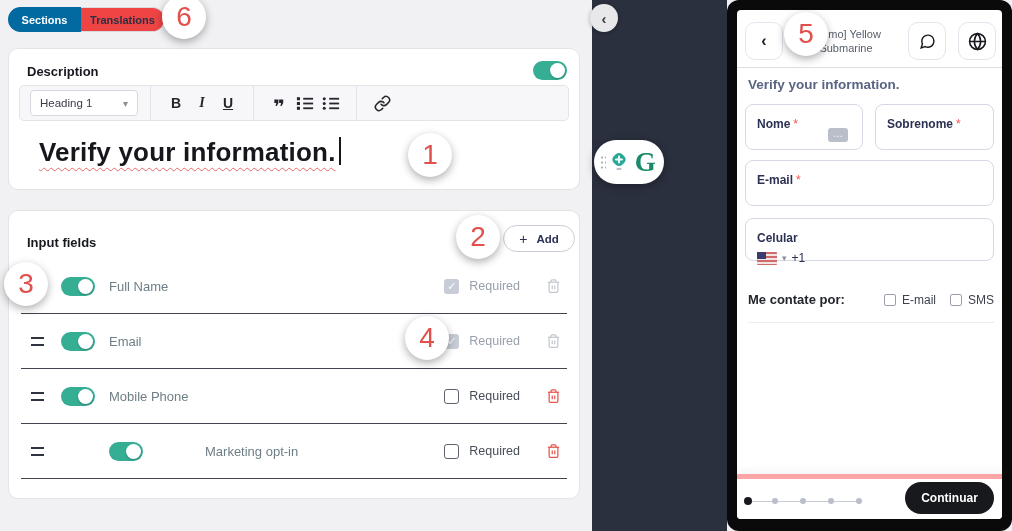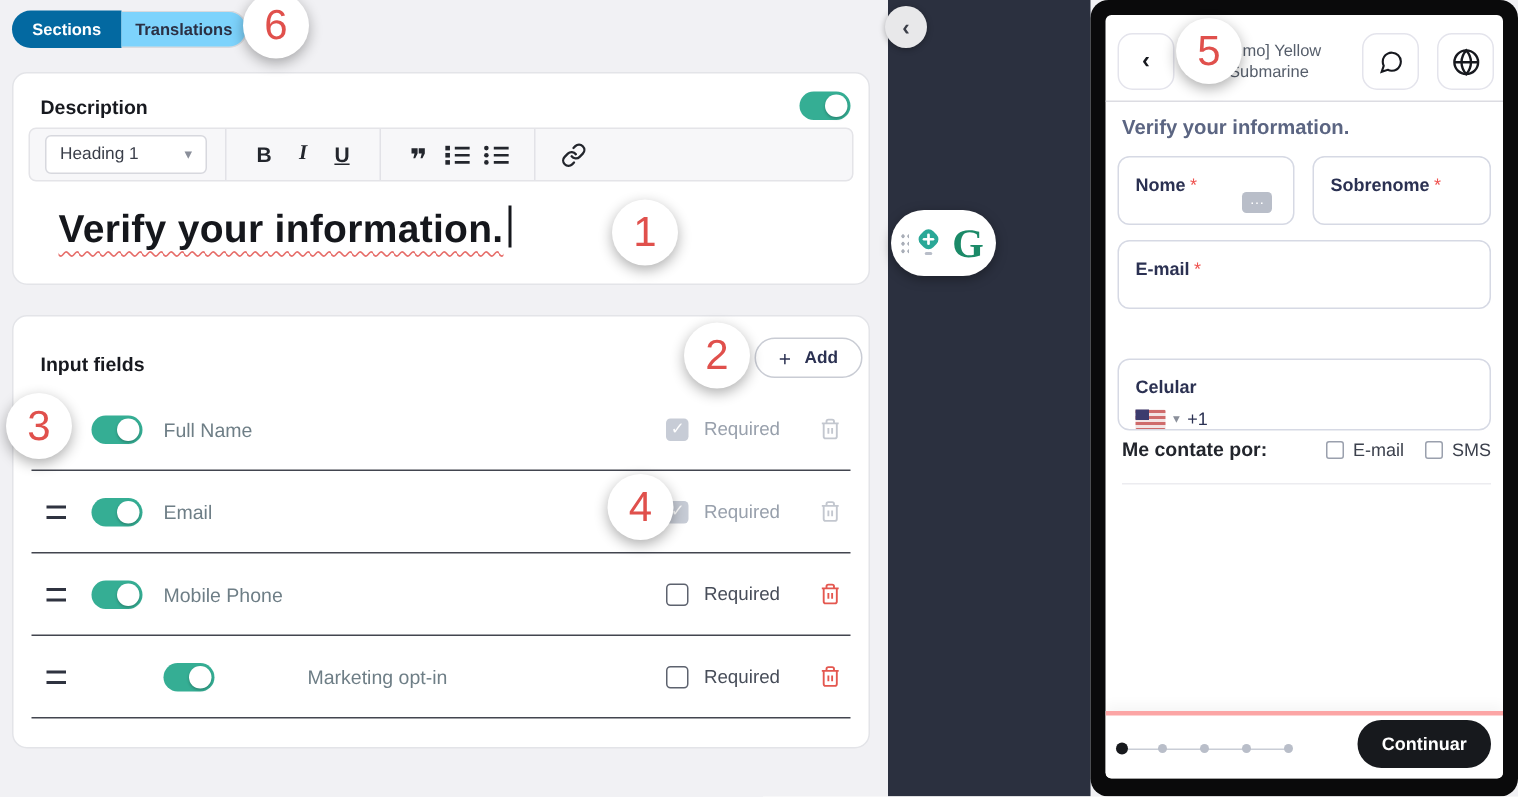--- a/index.html
+++ b/index.html
@@ -6,21 +6,21 @@
   html,body { width:1012px; height:531px; }
   body { font-family:"Liberation Sans","DejaVu Sans",sans-serif; }
   .stage { position:relative; width:1012px; height:531px; background:#f1f1f4; overflow:hidden; }
 
   
   .left-panel { position:absolute; left:0; top:0; width:592px; height:531px; background:#f1f1f4; }
 
   .tabs { position:absolute; left:8px; top:7px; height:25px; display:flex; }
   .tab { height:25px; display:flex; align-items:center; justify-content:center; font-size:11px; font-weight:bold; cursor:pointer; }
   .tab-active { width:73px; background:#0369a1; color:#fff; border-radius:13px 0 0 13px; }
-  .tab-inactive { width:84px; background:#7dd3fc; color:#2b3044; border:1px solid #d9dade; border-left:none; border-radius:0 13px 13px 0; }
+  .tab-inactive { width:84px; background:#ef4444; color:#2b3044; border:1px solid #d9dade; border-left:none; border-radius:0 13px 13px 0; }
 
   .card { position:absolute; left:8px; width:572px; background:#fff; border:1px solid #e3e4e8; border-radius:10px; }
   .card-desc { top:48px; height:142px; }
   .card-inputs { top:210px; height:289px; }
 
   .card-title { position:absolute; left:18px; font-size:13px; font-weight:bold; color:#17191f; }
   .card-desc .card-title { top:15px; }
   .card-inputs .card-title { top:24px; }
 
   .toggle { position:relative; width:34px; height:19px; border-radius:10px; background:#35ae94; flex:none; cursor:pointer; }
@@ -80,39 +80,39 @@
   .ph-chat { left:171px; top:12px; }
   .ph-globe { left:221px; top:12px; }
   .ph-title { position:absolute; left:48px; top:17px; width:122px; text-align:center; font-size:11px; line-height:14px; color:#565e6b; }
   .ph-divider { position:absolute; left:0; right:0; top:57px; height:1px; background:#dcdce2; }
   .ph-heading { position:absolute; left:11px; top:67px; font-size:13.5px; font-weight:bold; color:#5b6582; }
 
   .ph-field { position:absolute; border:1px solid #d6d9e4; border-radius:8px; background:#fff; padding:9px 11px; cursor:text; }
   .fld-nome { left:8px; top:94px; width:118px; height:46px; }
   .fld-sobrenome { left:138px; top:94px; width:119px; height:46px; }
   .fld-email { left:8px; top:150px; width:249px; height:46px; }
-  .fld-celular { left:8px; top:208px; width:249px; height:48px;margin-top:21px; }
+  .fld-celular { left:8px; top:208px; width:249px; height:43px; }
   .fld-label { font-size:12px; font-weight:bold; color:#2b3152; }
   .fld-req { color:#ef5350; margin-left:3px; font-size:12px; }
   .autofill-chip { position:absolute; right:14px; bottom:7px; width:20px; height:14px; background:#b9bec9; border-radius:3px; color:#fff; font-size:10px; line-height:12px; text-align:center; }
   .dial-row { display:flex; align-items:center; gap:5px; margin-top:5px; }
   .flag { position:relative; width:20px; height:13px; background:repeating-linear-gradient(180deg,#cf6b6b 0 2px,#f3e4e4 2px 4px); border-radius:1px; flex:none; }
   .flag::after { content:""; position:absolute; left:0; top:0; width:9px; height:7px; background:#3c3b6e; }
   .dial-caret { font-size:9px; color:#8a8f9a; }
   .dial-code { font-size:12px; color:#2b3152; }
 
   .contact-row { position:absolute; left:11px; right:8px; top:282px; display:flex; align-items:center; }
   .contact-label { font-size:13px; font-weight:bold; color:#22252c; }
   .contact-opts { margin-left:auto; display:flex; align-items:center; gap:14px; }
   .contact-opt { display:flex; align-items:center; gap:6px; cursor:pointer; }
   .ph-cb { width:12px; height:12px; border:1.4px solid #9aa0ad; border-radius:2px; background:#fff; flex:none; }
   .contact-opt span.opt-label { font-size:12px; color:#3c414d; }
   .ph-divider2 { position:absolute; left:11px; right:8px; top:312px; height:1px; background:#ececf0; }
 
-  .ph-footer { position:absolute; left:0; right:0; bottom:0; height:45px; border-top:3px solid #fca5a5; background:#fff; box-shadow:0 -4px 8px rgba(0,0,0,.04); }
+  .ph-footer { position:absolute; left:0; right:0; bottom:0; height:45px; border-top:5px solid #fca5a5; background:#fff; box-shadow:0 -4px 8px rgba(0,0,0,.04); }
   .dots { position:absolute; left:7px; top:16px; width:118px; height:12px; }
   .dots::before { content:""; position:absolute; left:4px; right:4px; top:5.5px; height:1px; background:#c9cdd6; }
   .dot { position:absolute; top:3px; width:6px; height:6px; border-radius:50%; background:#b9bec9; }
   .dot-active { width:8px; height:8px; top:2px; background:#17191d; }
   .continue-btn { position:absolute; right:8px; top:3px; width:89px; height:32px; border-radius:16px; background:#17191d; color:#fff; font-size:12px; font-weight:bold; display:flex; align-items:center; justify-content:center; cursor:pointer; }
 
   
   .badge { position:absolute; width:44px; height:44px; border-radius:50%; background:#fff; box-shadow:0 3px 9px rgba(0,0,0,.32); color:#e0504c; font-size:28px; display:flex; align-items:center; justify-content:center; z-index:20; }
   .badge-1 { left:408px; top:133px; }
   .badge-2 { left:456px; top:215px; }

